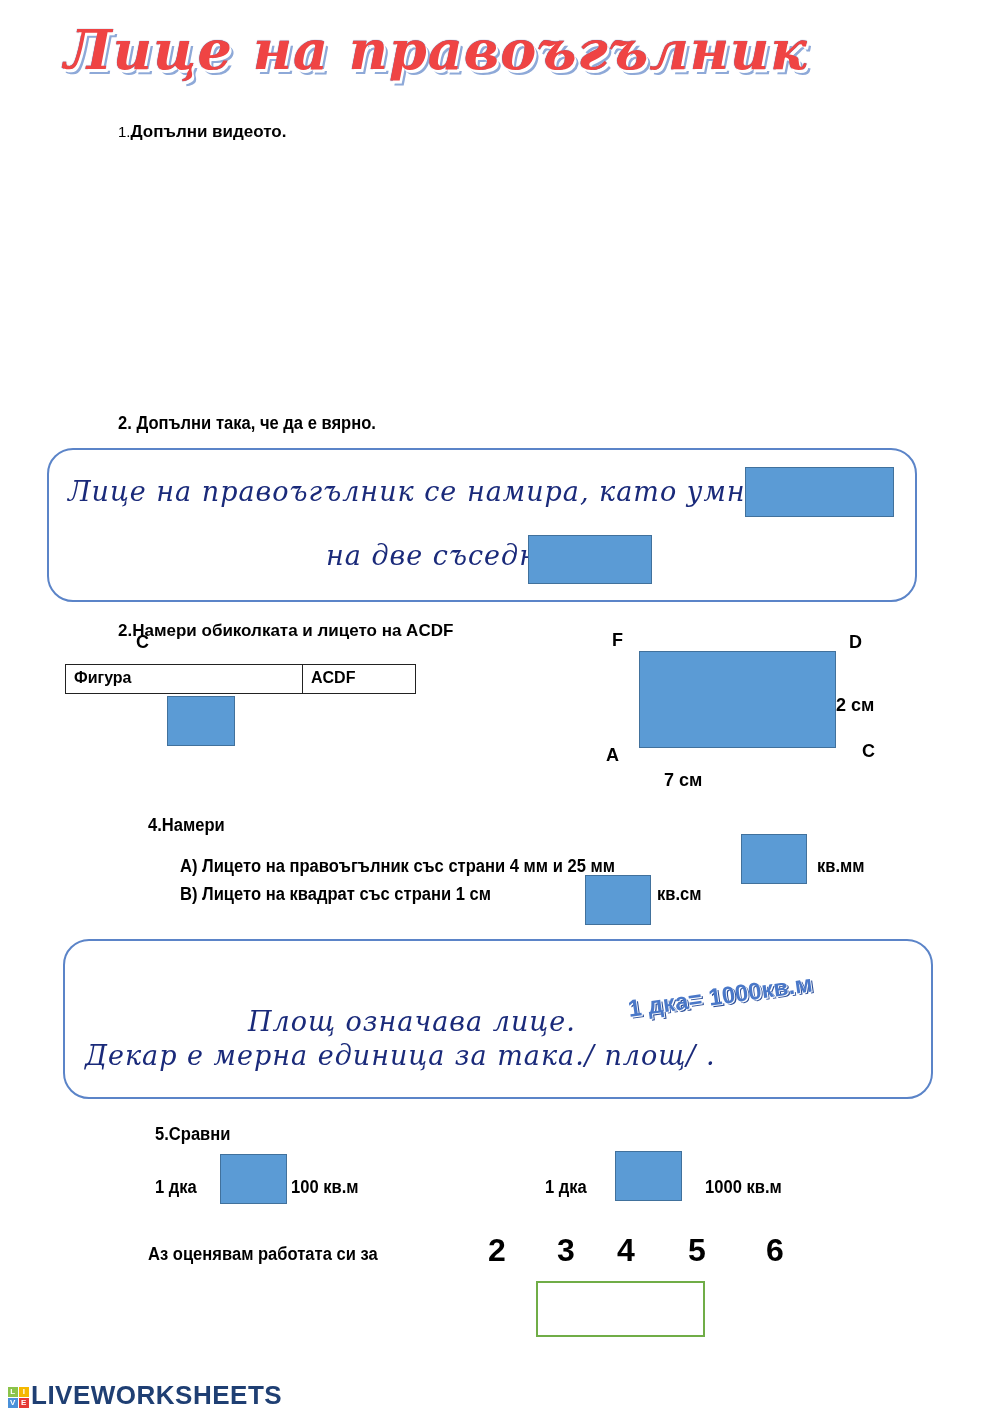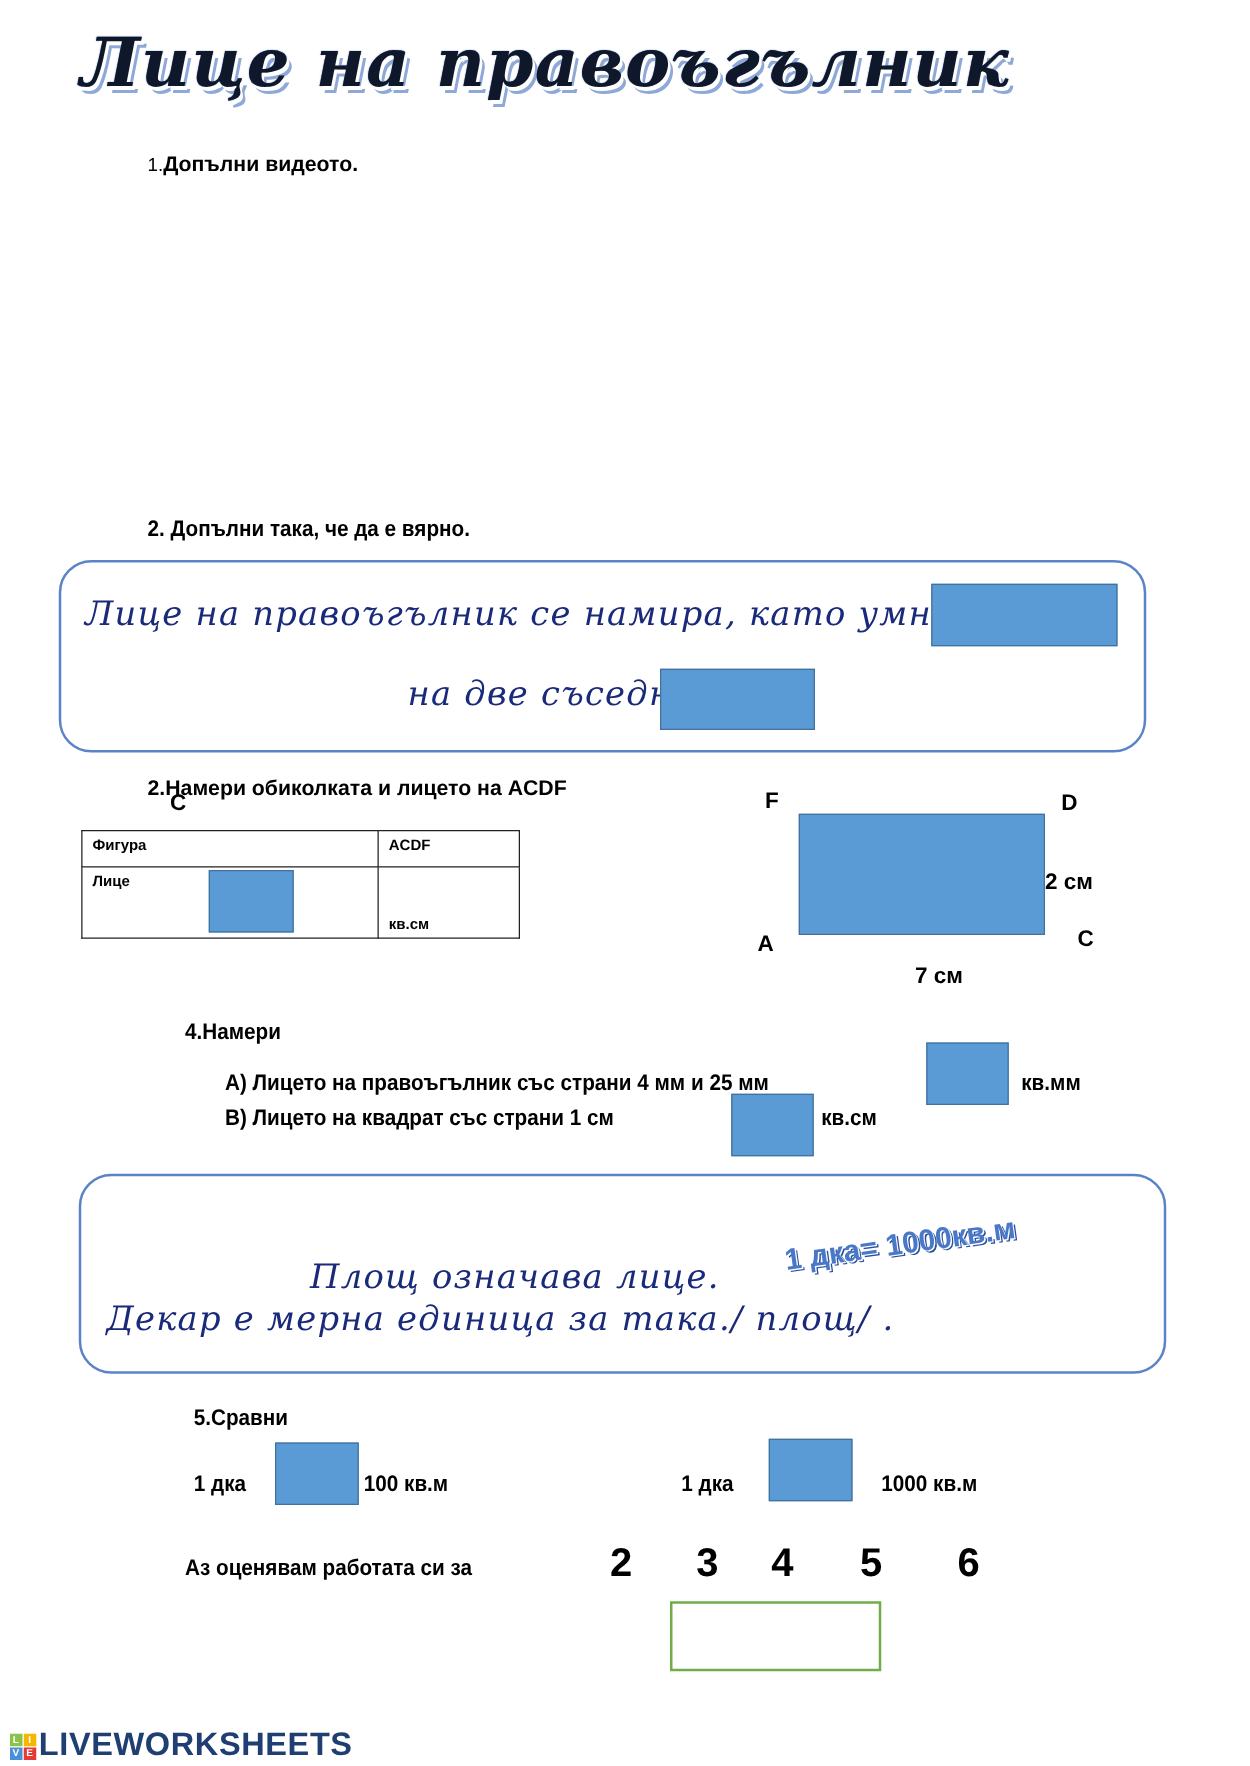--- a/index.html
+++ b/index.html
@@ -4,38 +4,38 @@
 <style>
   html, body { margin:0; padding:0; }
   body {
     width:1000px; height:1413px; position:relative; overflow:hidden;
     background:#ffffff; font-family:"Liberation Sans", sans-serif; color:#000;
   }
   .abs { position:absolute; }
   .title {
     left:0; width:872px; top:18px; text-align:center;
     font-family:"DejaVu Serif", serif; font-style:italic; font-weight:bold;
-    font-size:54px; color:#0f172a; letter-spacing:1px;
+    font-size:54px; color:#ef4444; letter-spacing:1px;
     text-shadow: 2px 3px 0 #ffffff, 4px 5px 0 #8ea9d8, 0 0 1px #2c4f99;
   }
   .q { font-weight:bold; font-size:17px; }
   .q .num { font-weight:normal; font-size:15px; }
   .cond { font-family:"Liberation Sans", sans-serif; font-weight:bold; font-size:18px; transform:scaleX(0.92); transform-origin:left center; }
   .rounded {
     border:2px solid #5b84c8; border-radius:26px; background:#fff;
   }
   .script {
     font-family:"DejaVu Serif", serif; font-style:italic; color:#1a2a7a;
     font-size:27px; white-space:nowrap; letter-spacing:1px;
   }
   .answer {
     background:#5b9bd5; border:1.5px solid #41719c; box-sizing:border-box;
   }
   table.tbl { border-collapse:collapse; }
-  table.tbl td { border:1.5px solid #222; vertical-align:top; font-weight:bold; font-size:12px; padding:4px 8px; }
+  table.tbl td { border:1.5px solid #222; vertical-align:top; font-weight:bold; font-size:16px; padding:4px 8px; }
   .lbl { font-weight:900; font-size:18px; }
   .grade { font-weight:bold; font-size:32px; }
   .grade-box { border:2px solid #70ad47; background:#fff; box-sizing:border-box; }
   .stamp {
     font-weight:bold; font-size:24px; color:#4a78c8;
     text-shadow: 1px 1px 0 #ffffff, 2px 2px 0 #2c4f99;
     transform:rotate(-8deg); transform-origin:left bottom; white-space:nowrap;
   }
   .logo { font-weight:bold; font-size:26px; color:#1f3f73; letter-spacing:0.5px; }
   .logo-cube { display:inline-grid; grid-template-columns:10px 10px; grid-template-rows:10px 10px; gap:1px; vertical-align:middle; margin-right:2px; }
@@ -59,35 +59,31 @@
 
 <div class="abs q" style="left:118px; top:621px;">2.Намери обиколката и лицето на ACDF</div>
 <div class="abs q" style="left:136px; top:632px; font-size:18px;">C</div>
 
 <table class="abs tbl" style="left:65px; top:664px; width:351px;">
   <tbody>
       <tr style="height:29px;">
     <td style="width:220px;">Фигура</td>
     <td>ACDF</td>
   </tr>
-  <tr style="height:57px;">
-    <td>Лице</td>
-    <td style="vertical-align:bottom;">кв.см</td>
-  </tr>
 </tbody>
   </table>
 <div class="abs answer" style="left:167px; top:696px; width:68px; height:50px;"></div>
 
 <div class="abs answer" style="left:639px; top:651px; width:197px; height:97px;"></div>
 <div class="abs lbl" style="left:612px; top:630px;">F</div>
 <div class="abs lbl" style="left:849px; top:632px;">D</div>
 <div class="abs lbl" style="left:606px; top:745px;">A</div>
 <div class="abs lbl" style="left:862px; top:741px;">C</div>
 <div class="abs lbl" style="left:836px; top:695px;">2 см</div>
-<div class="abs lbl" style="left:732px; top:770px;">7 см</div>
+<div class="abs lbl" style="left:664px; top:770px;">7 см</div>
 
 <div class="abs cond" style="left:148px; top:815px;">4.Намери</div>
 <div class="abs cond" style="left:180px; top:856px;">А) Лицето на правоъгълник със страни 4 мм и 25 мм</div>
 <div class="abs answer" style="left:741px; top:834px; width:66px; height:50px;"></div>
 <div class="abs cond" style="left:817px; top:856px;">кв.мм</div>
 <div class="abs cond" style="left:180px; top:884px;">В) Лицето на квадрат със страни 1 см</div>
 <div class="abs answer" style="left:585px; top:875px; width:66px; height:50px;"></div>
 <div class="abs cond" style="left:657px; top:884px;">кв.см</div>
 
 <div class="abs rounded" style="left:63px; top:939px; width:866px; height:156px;"></div>

